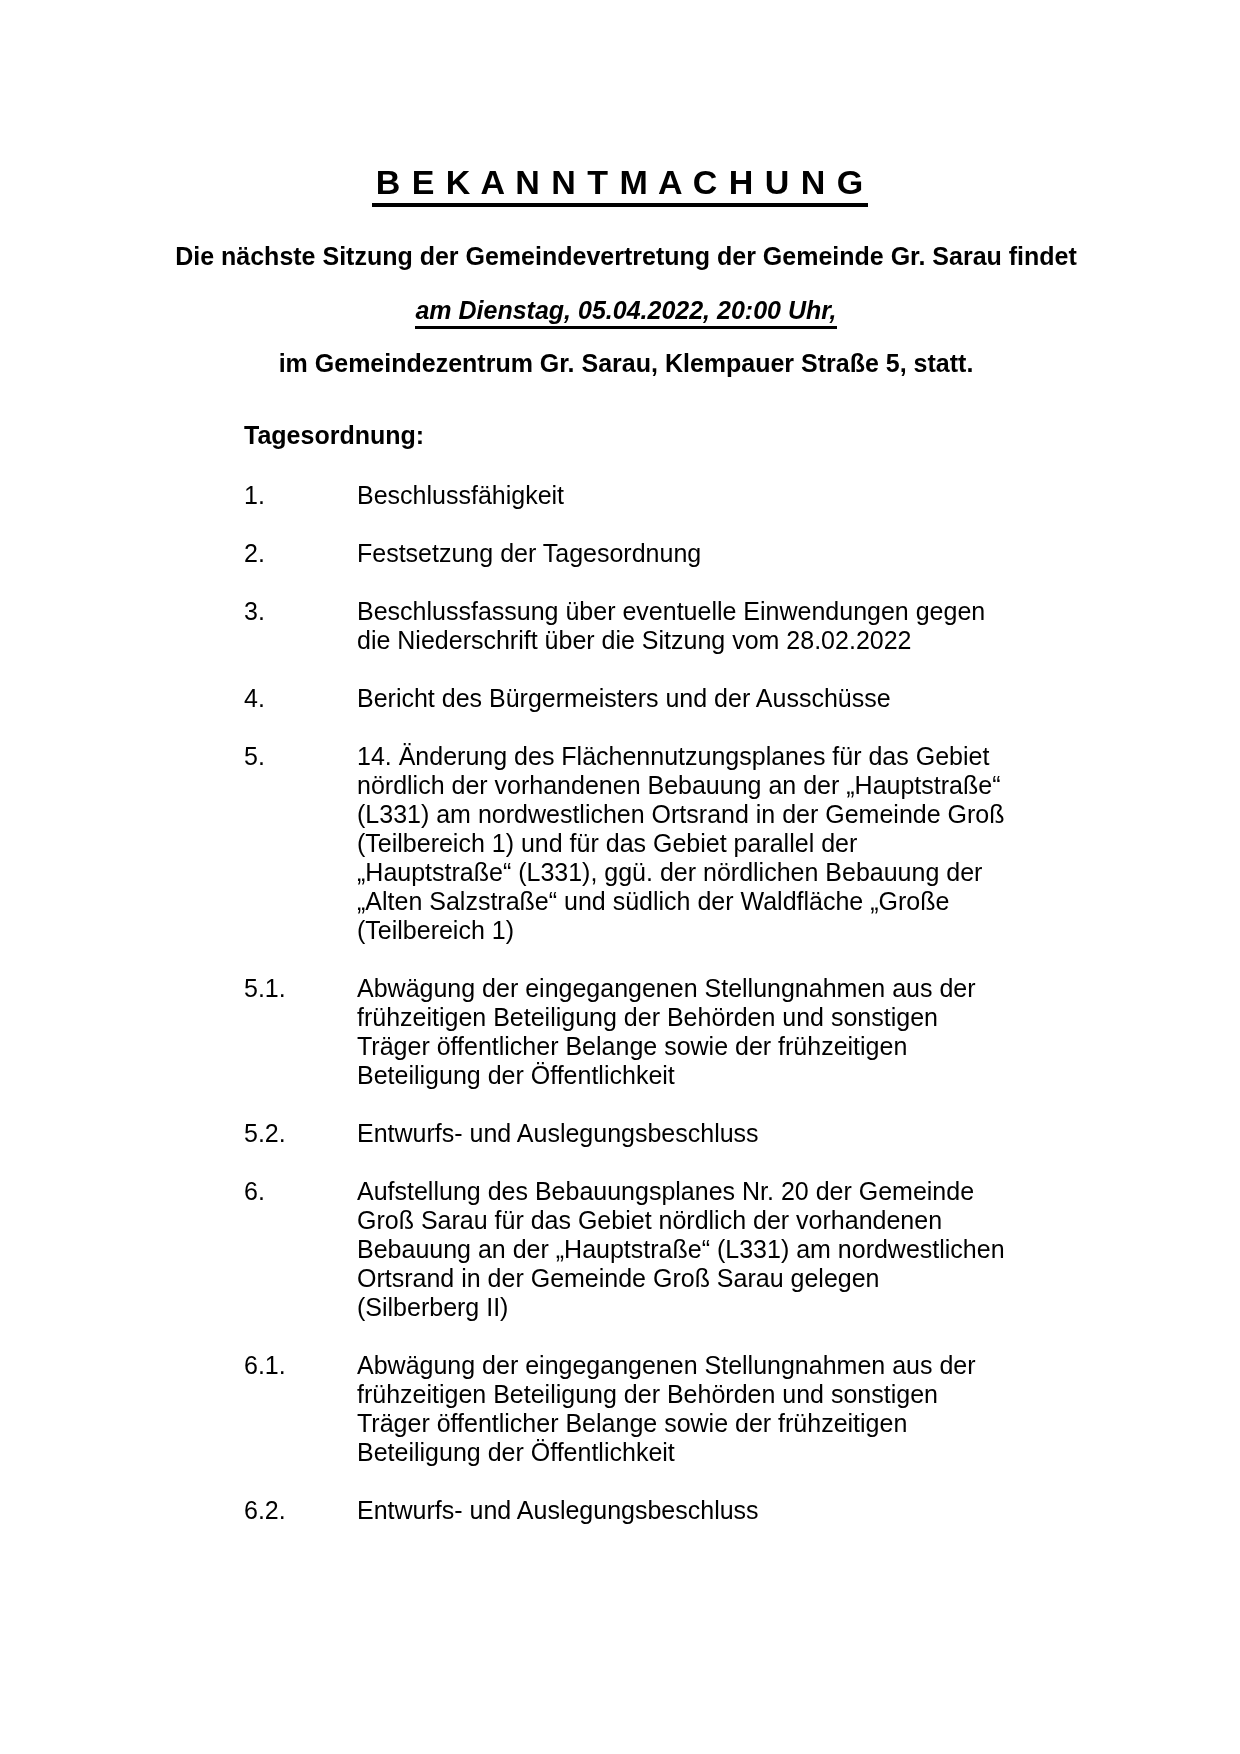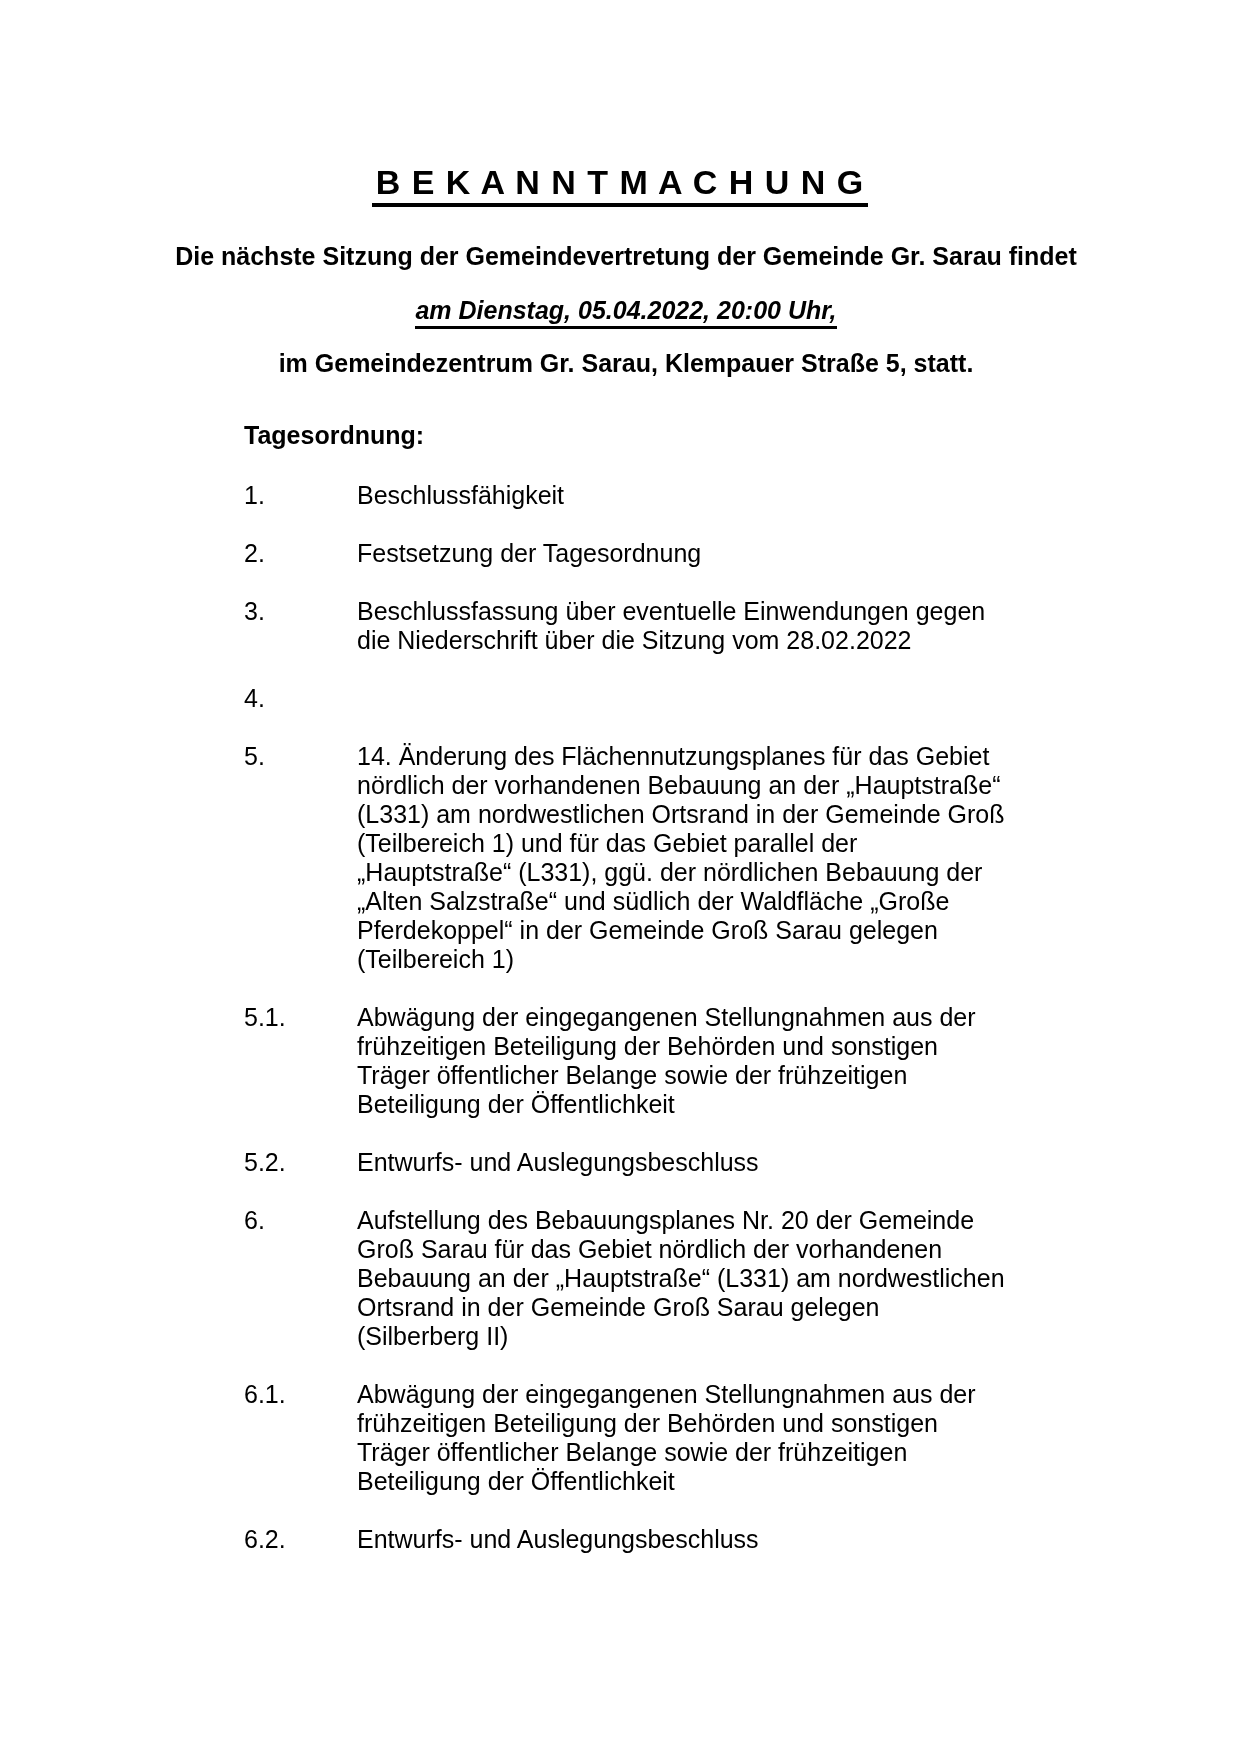--- a/index.html
+++ b/index.html
@@ -115,32 +115,34 @@
   <div class="agenda-item">
     <div class="agenda-item-number">3.</div>
     <div class="agenda-item-lines">
           <div class="agenda-line">Beschlussfassung über eventuelle Einwendungen gegen</div>
           <div class="agenda-line">die Niederschrift über die Sitzung vom 28.02.2022</div>
         </div>
   </div>
 
   <div class="agenda-item">
     <div class="agenda-item-number">4.</div>
+    <div class="agenda-item-lines">
+          <div class="agenda-line">Bericht des Bürgermeisters und der Ausschüsse</div>
+        </div>
   </div>
 
   <div class="agenda-item">
     <div class="agenda-item-number">5.</div>
     <div class="agenda-item-lines">
           <div class="agenda-line">14. Änderung des Flächennutzungsplanes für das Gebiet</div>
           <div class="agenda-line">nördlich der vorhandenen Bebauung an der „Hauptstraße“</div>
           <div class="agenda-line">(L331) am nordwestlichen Ortsrand in der Gemeinde Groß</div>
           <div class="agenda-line">(Teilbereich 1) und für das Gebiet parallel der</div>
           <div class="agenda-line">„Hauptstraße“ (L331), ggü. der nördlichen Bebauung der</div>
           <div class="agenda-line">„Alten Salzstraße“ und südlich der Waldfläche „Große</div>
-          <div class="agenda-line">Pferdekoppel“ in der Gemeinde Groß Sarau gelegen</div>
           <div class="agenda-line">(Teilbereich 1)</div>
         </div>
   </div>
 
   <div class="agenda-item">
     <div class="agenda-item-number">5.1.</div>
     <div class="agenda-item-lines">
           <div class="agenda-line">Abwägung der eingegangenen Stellungnahmen aus der</div>
           <div class="agenda-line">frühzeitigen Beteiligung der Behörden und sonstigen</div>
           <div class="agenda-line">Träger öffentlicher Belange sowie der frühzeitigen</div>

